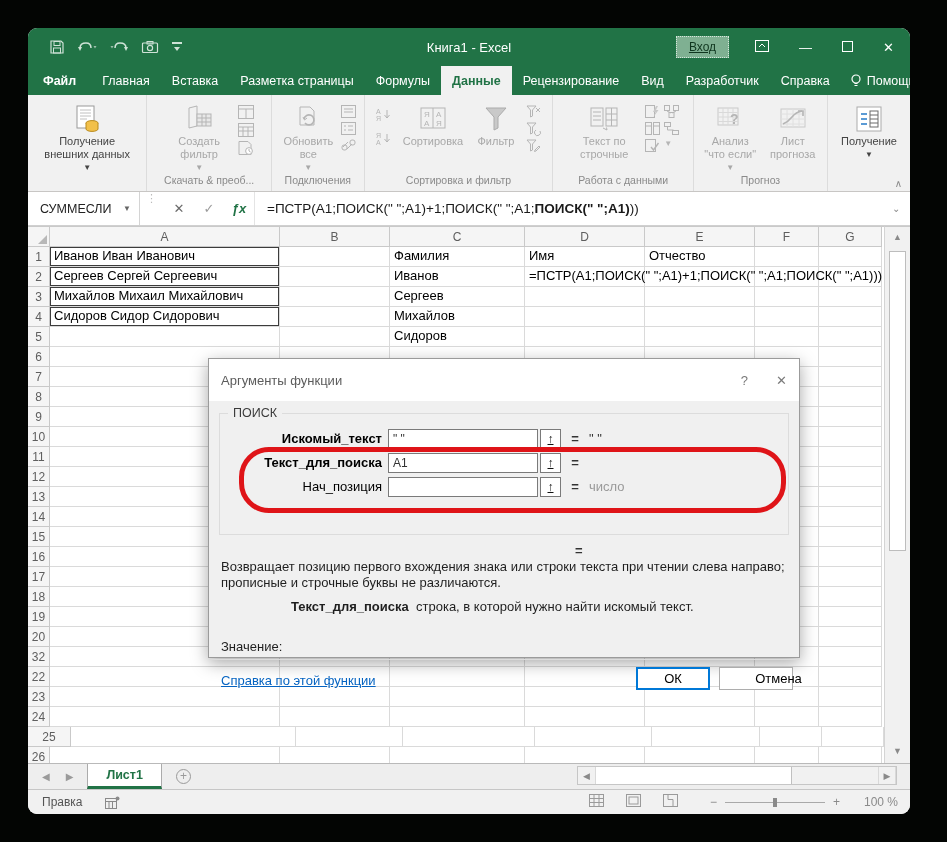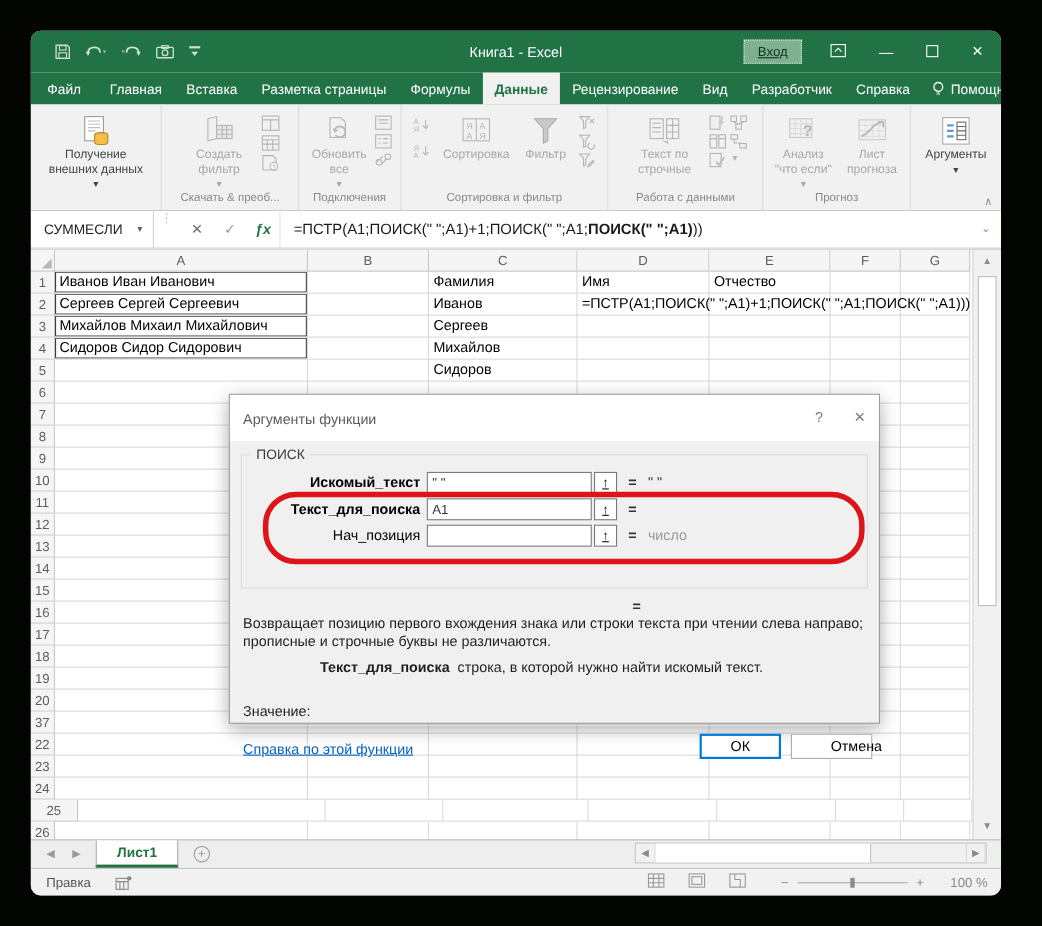--- a/index.html
+++ b/index.html
@@ -18,21 +18,21 @@
   .signin { background:#7FB092; color:#10361F; font-size:12px; padding:3px 12px;
             border:1px dotted #d6e8dd;text-decoration:underline; }
   .winctl { display:flex; align-items:center; gap:30px; margin-right:6px; }
   .winctl span { font-size:13px; color:#fff; cursor:default; }
 
   
   .tabrow { position:absolute; left:0; top:38px; width:100%; height:29px; background:#217346;
             display:flex; align-items:stretch; color:#fff; font-size:12.5px; }
   .rtab { padding:0 11px; display:flex; align-items:center; white-space:nowrap; }
   .rtab.active { background:#f1f1f1; color:#217346; font-weight:bold; }
-  .rtab.file { padding:0 15px; }
+  .rtab.file { padding:0 15px;font-weight:bold; }
   .tab-extra { display:flex; align-items:center; gap:6px; padding:0 10px; }
 
   
   .ribbon { position:absolute; left:0; top:67px; width:100%; height:97px; background:#f1f1f1;
             border-bottom:1px solid #c8c6c4; display:flex; }
   .rgroup { position:relative; height:100%; border-right:1px solid #dcdcdc;
             display:flex; flex-direction:column; }
   .rg-body { flex:1; display:flex; align-items:flex-start; justify-content:center;
              gap:4px; padding:6px 6px 0 6px; }
   .rg-label { height:17px; text-align:center; font-size:10.5px; color:#8a8a8a;
@@ -481,21 +481,21 @@
       <div class="rg-body">
         <div class="bigbtn" style="width:70px">
           <span class="bicon">
               <svg width="26" height="26" viewBox="0 0 26 26">
                 <rect x="1" y="1" width="24" height="24" fill="#fff" stroke="#ababab"></rect>
                 <path d="M5 8 h6 M5 13 h6 M5 18 h6" stroke="#5b9bd5" stroke-width="2"></path>
                 <rect x="14" y="5" width="8" height="16" fill="none" stroke="#6a6a6a"></rect>
                 <path d="M14 9h8M14 13h8M14 17h8" stroke="#6a6a6a"></path>
               </svg>
             </span>
-          <span>Аргументы</span>
+          <span>Получение</span>
           <span class="dd">▼</span>
         </div>
       </div>
       <div class="rg-label"></div>
       <span class="collapse-ribbon">∧</span>
     </div>
   </div>
 
   <div class="fbar">
     <div class="namebox">
@@ -724,21 +724,21 @@
           <div class="rhead" style="width: 22px;">20</div>
           <div class="cell" style="width: 230px;"></div>
           <div class="cell" style="width: 110px;"></div>
           <div class="cell" style="width: 135px;"></div>
           <div class="cell" style="width: 120px;"></div>
           <div class="cell" style="width: 110px;"></div>
           <div class="cell" style="width: 64px;"></div>
           <div class="cell" style="width: 63px;"></div>
         </div>
         <div class="grow">
-          <div class="rhead" style="width: 22px;">37</div>
+          <div class="rhead" style="width: 22px;">32</div>
           <div class="cell" style="width: 230px;"></div>
           <div class="cell" style="width: 110px;"></div>
           <div class="cell" style="width: 135px;"></div>
           <div class="cell" style="width: 120px;"></div>
           <div class="cell" style="width: 110px;"></div>
           <div class="cell" style="width: 64px;"></div>
           <div class="cell" style="width: 63px;"></div>
         </div>
         <div class="grow">
           <div class="rhead" style="width: 22px;">22</div>

